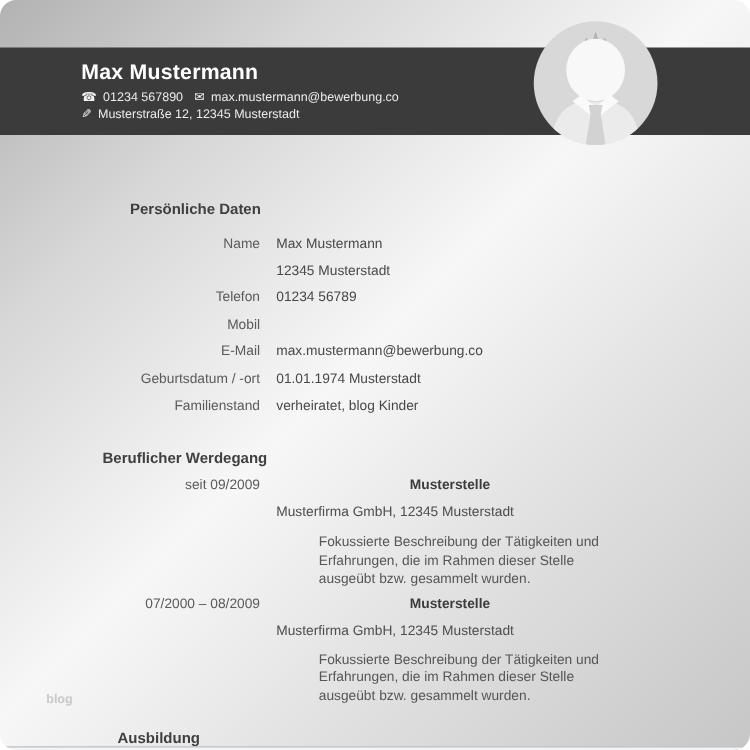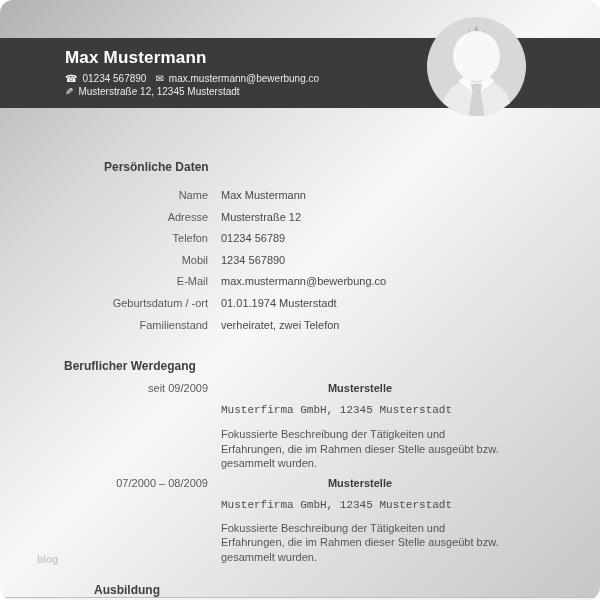--- a/index.html
+++ b/index.html
@@ -40,39 +40,39 @@
   }
   .avatar svg { display:block; width:99px; height:99px; }
 
   
   .content { position:absolute; top:108px; left:0; width:499px; }
 
   .sec-title {
     font-size:12px; font-weight:bold; color:#3f3f3f; line-height:14px;
   }
   .h-personal  { margin-top:52px; padding-left:104px; }
-  .h-career    { margin-top:23px; padding-left:64px;  }
+  .h-career    { margin-top:23px; padding-left:82px;  }
   .h-education { margin-top:19px; padding-left:94px; }
 
   .rows { margin-top:11px; }
   .row {
     display:grid; grid-template-columns:208px 1fr; column-gap:13px;
     font-size:11px; line-height:21.6px;
   }
   .lbl { text-align:right; color:#5a5a5a;padding-left:28px; }
   .val { color:#484848; }
 
   .erow {
     display:grid; grid-template-columns:208px 1fr; column-gap:13px;
     font-size:11px; line-height:16px;
   }
   .erow .period { text-align:right; color:#5a5a5a; }
   .erow .role   { font-weight:bold; color:#3c3c3c;text-align:center; }
-  .erow .company{ color:#4d4d4d;font-family:Liberation Mono, monospace; }
-  .erow.desc-row { line-height:14.5px; }
+  .erow .company{ color:#4d4d4d; }
+  .erow.desc-row { line-height:14.5px;margin-left:34px; }
   .erow .desc   { color:#565656; max-width:328px; }
 
   .e-title    { margin-top:7px; }
   .e-company  { margin-top:6px; }
   .e-desc     { margin-top:9px; }
   .e2-title   { margin-top:4px; }
   .e2-company { margin-top:6px; }
   .e2-desc    { margin-top:8px; }
 
   
@@ -119,42 +119,41 @@
   <div class="content">
 
     <div class="sec-title h-personal">Persönliche Daten</div>
 
     <div class="rows">
       <div class="row">
         <span class="lbl">Name</span>
         <span class="val">Max Mustermann</span>
       </div>
       <div class="row">
-        <span class="lbl">Adresse</span>
-        <span class="val">Musterstraße 12</span>
+        <span class="lbl"></span>
+        <span class="val">12345 Musterstadt</span>
       </div>
       <div class="row">
         <span class="lbl">Telefon</span>
         <span class="val">01234 56789</span>
       </div>
       <div class="row">
         <span class="lbl">Mobil</span>
-        <span class="val">1234 567890</span>
       </div>
       <div class="row">
         <span class="lbl">E-Mail</span>
         <span class="val">max.mustermann@bewerbung.co</span>
       </div>
       <div class="row">
         <span class="lbl">Geburtsdatum / -ort</span>
         <span class="val">01.01.1974 Musterstadt</span>
       </div>
       <div class="row">
         <span class="lbl">Familienstand</span>
-        <span class="val">verheiratet, zwei Telefon</span>
+        <span class="val">verheiratet, blog Kinder</span>
       </div>
     </div>
 
     <div class="sec-title h-career">Beruflicher Werdegang</div>
 
     <div class="erow e-title">
       <span class="period">seit 09/2009</span>
       <span class="role">Musterstelle</span>
     </div>
     <div class="erow e-company">

